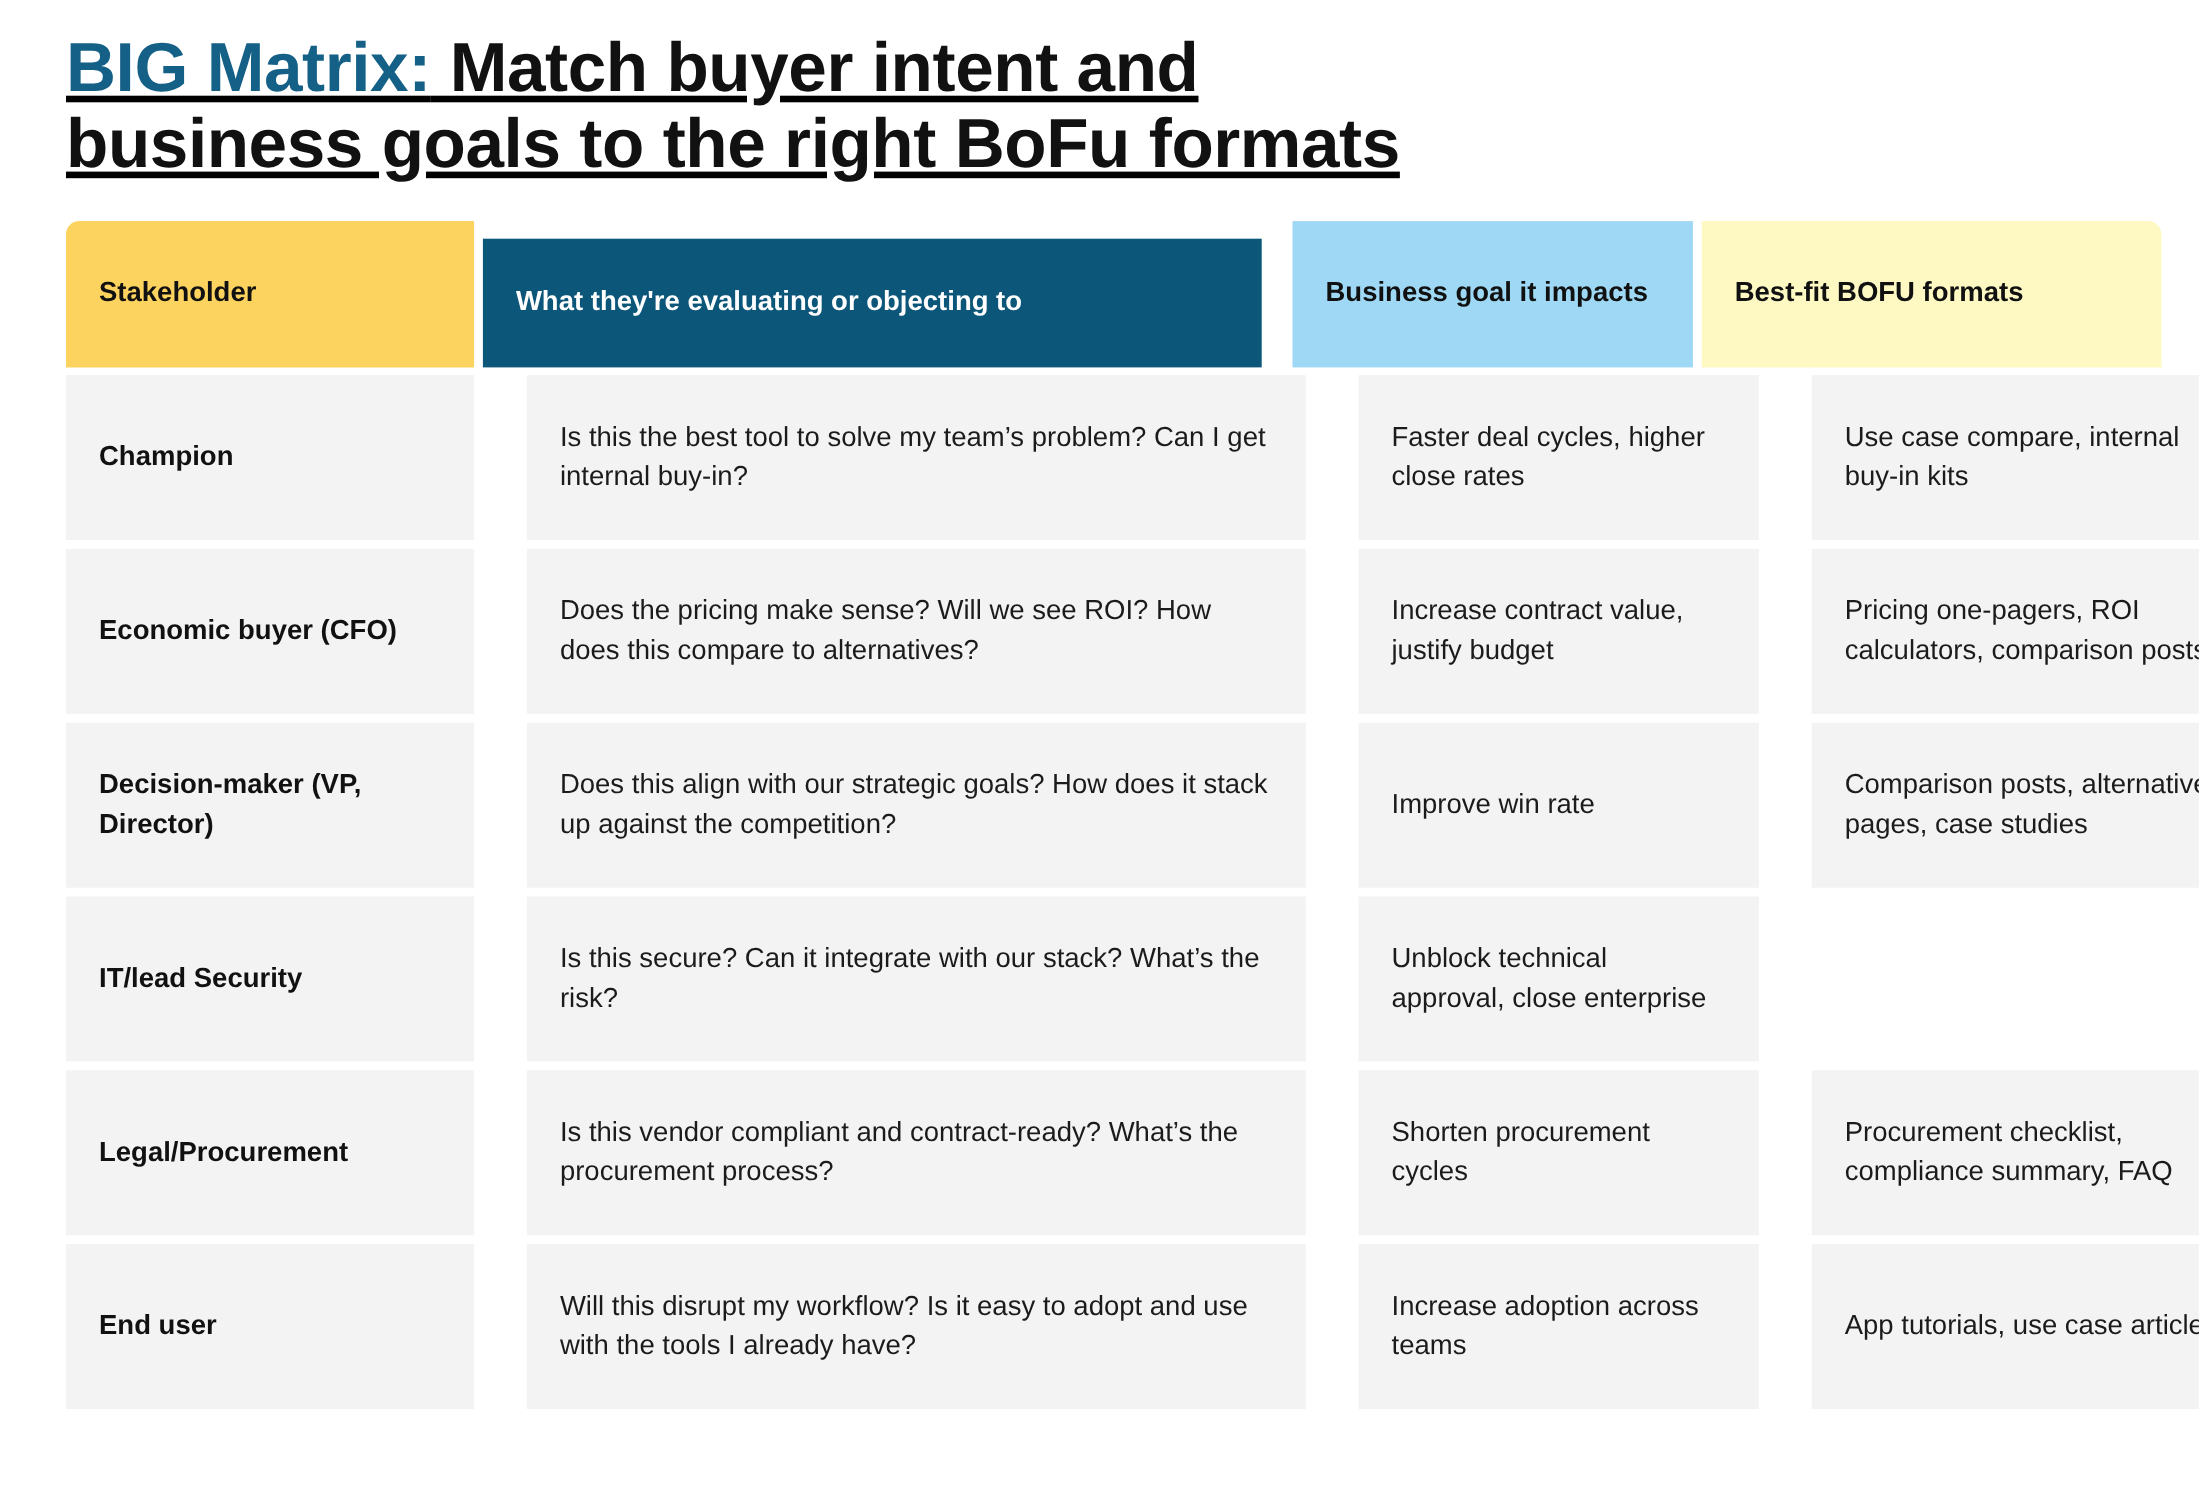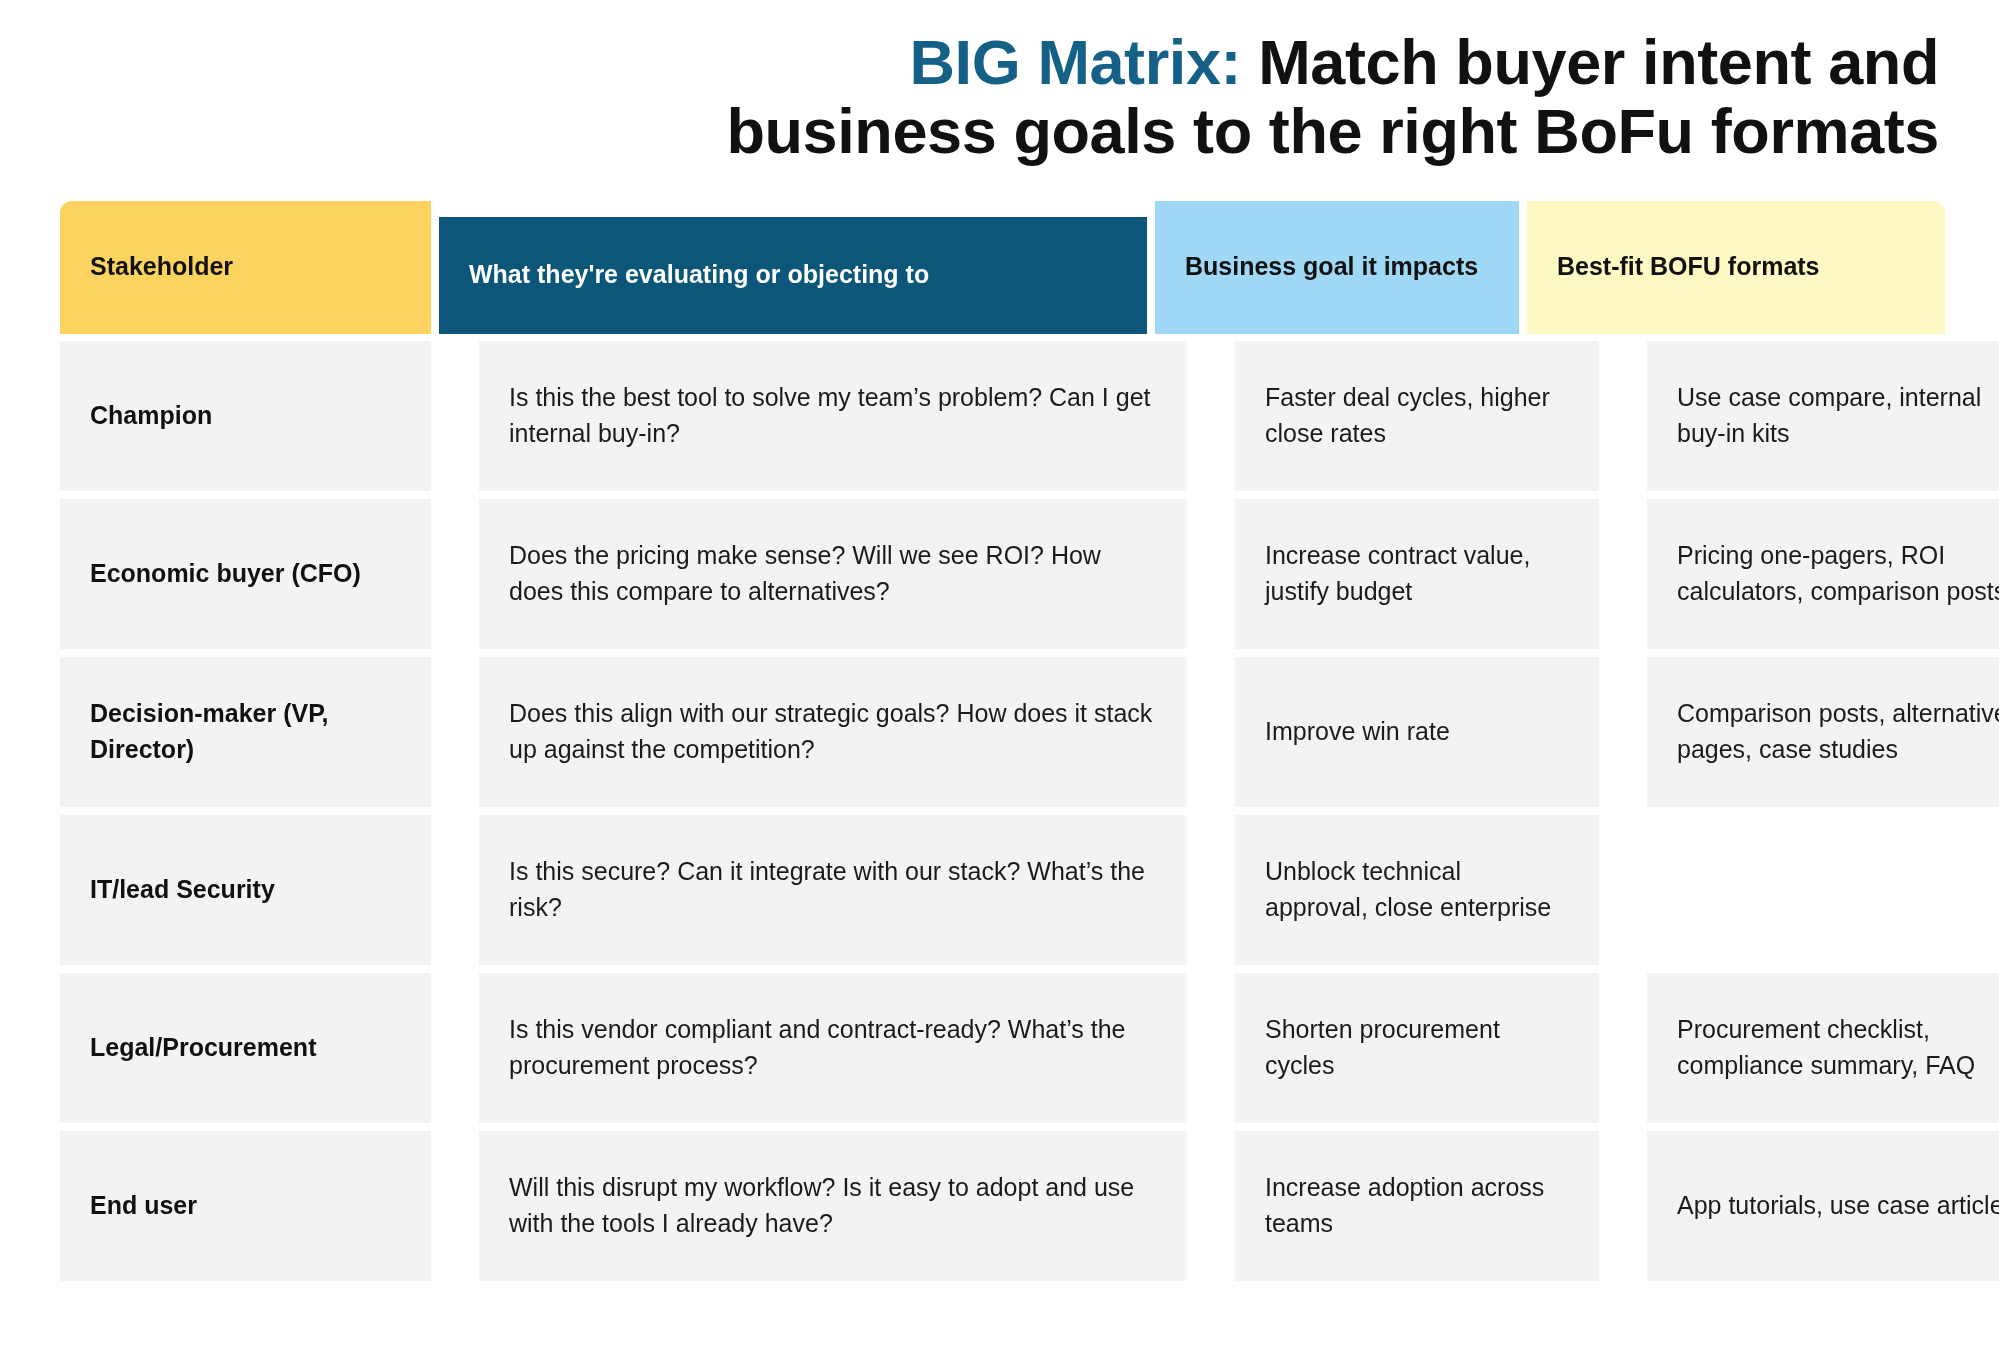--- a/index.html
+++ b/index.html
@@ -17,23 +17,25 @@
     width: 1999px;
     height: 1366px;
     background: #ffffff;
     position: relative;
     padding: 0;
   }
 
   
   .title-block {
     width: 100%;
-    text-align: right;
+    text-align: left;
     padding-top: 28px;
+    padding-left: 60px;
     padding-right: 60px;
+    text-decoration: underline;
   }
   .title-line {
     font-size: 63px;
     font-weight: 700;
     line-height: 1.10;
     letter-spacing: -0.4px;
     color: #111111;
     white-space: nowrap;
   }
   .title-accent { color: #156087; }
@@ -63,21 +65,21 @@
     align-items: center;
     min-height: 117px;
     padding: 14px 30px;
     font-size: 25px;
     font-weight: 700;
     line-height: 1.26;
     color: #111111;
   }
   .hcell.h1 { background: #fdd35f; border-radius: 12px 0 0 0; }
   .hcell.h2 { background: #0b5679; color: #ffffff; margin-top: 16px; }
-  .hcell.h3 { background: #9ed8f4; }
+  .hcell.h3 { background: #9ed8f4; margin-left: 20px; }
   .hcell.h4 { background: #fef9c3; border-radius: 0 12px 0 0; }
 
   
   .cell {
     background: #f3f3f3;
     min-height: 150px;
     padding: 22px 30px;
     display: flex;
     align-items: center;
     font-size: 25px;

